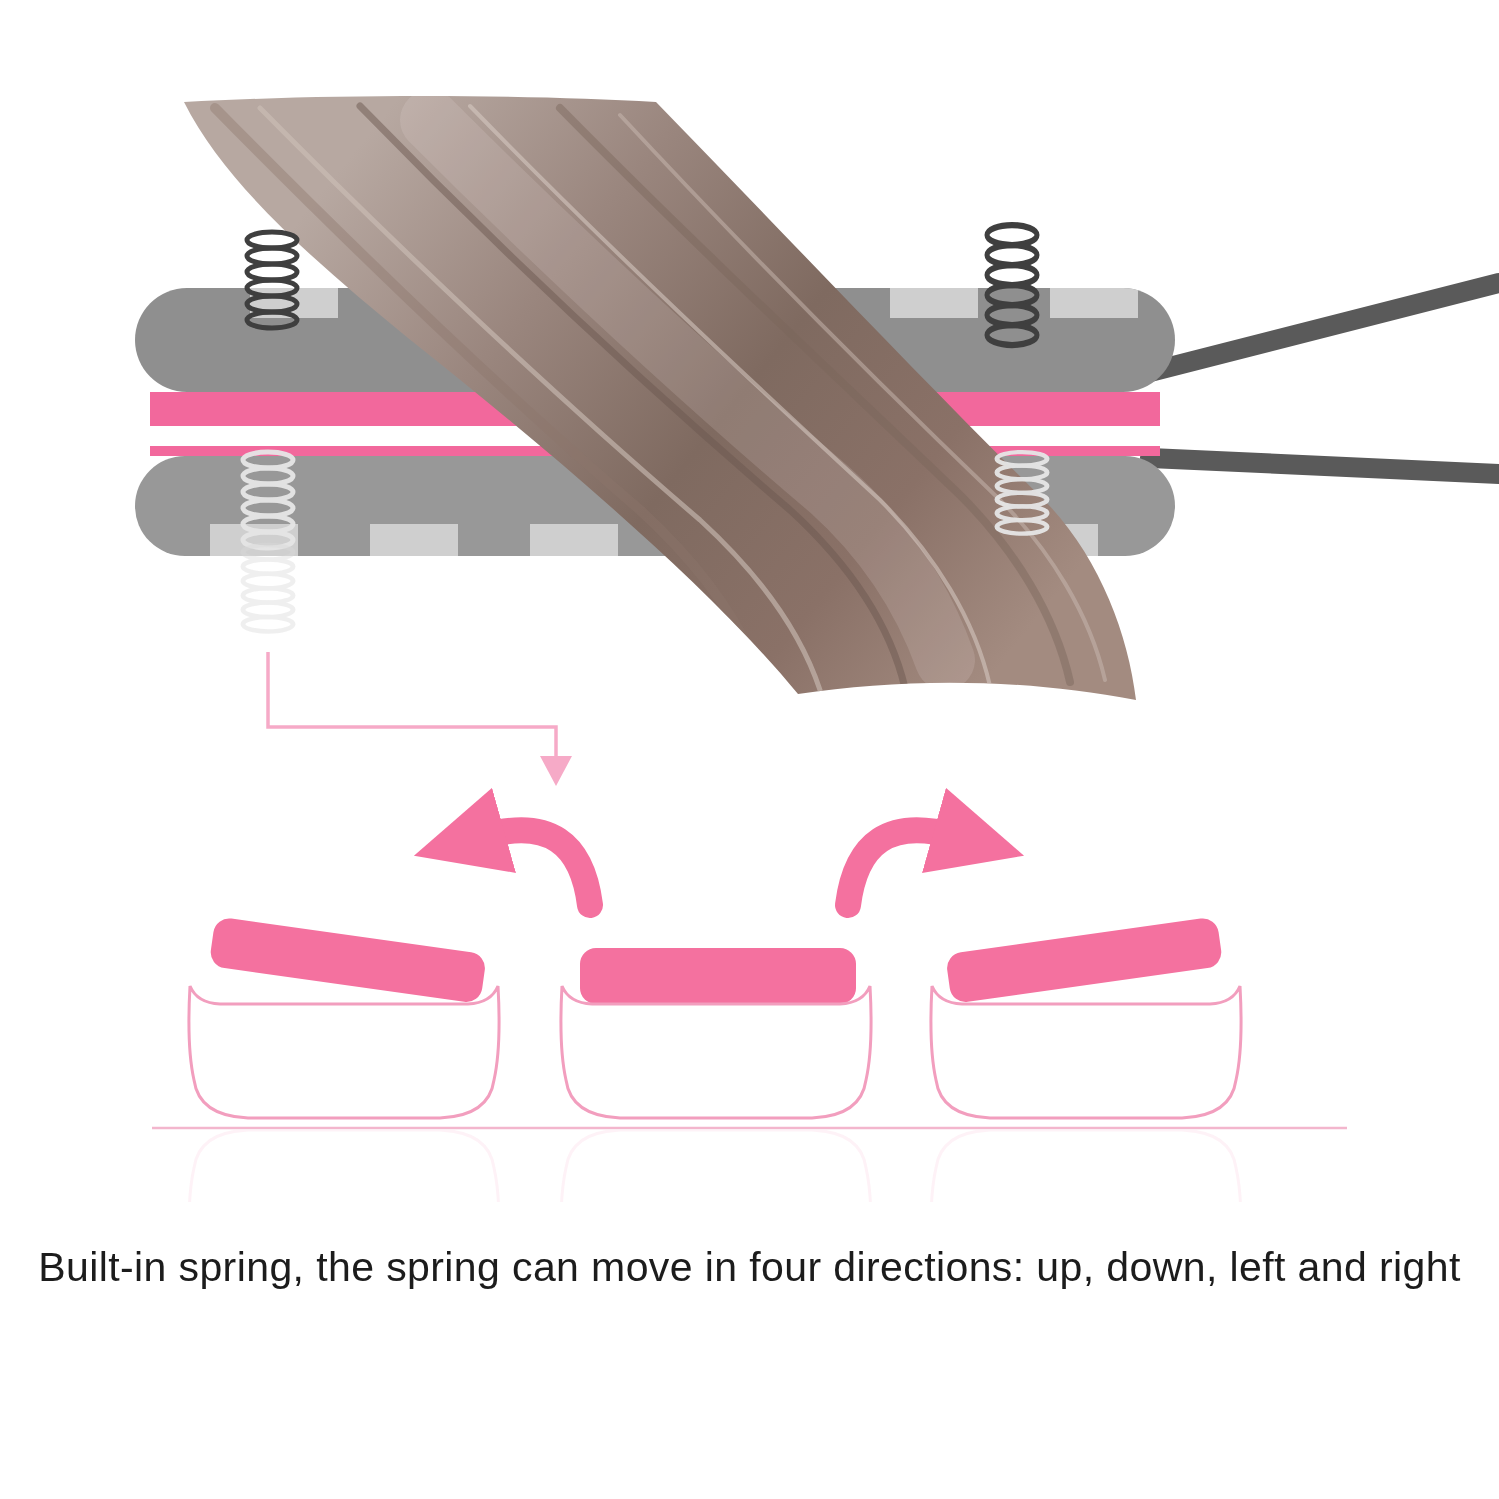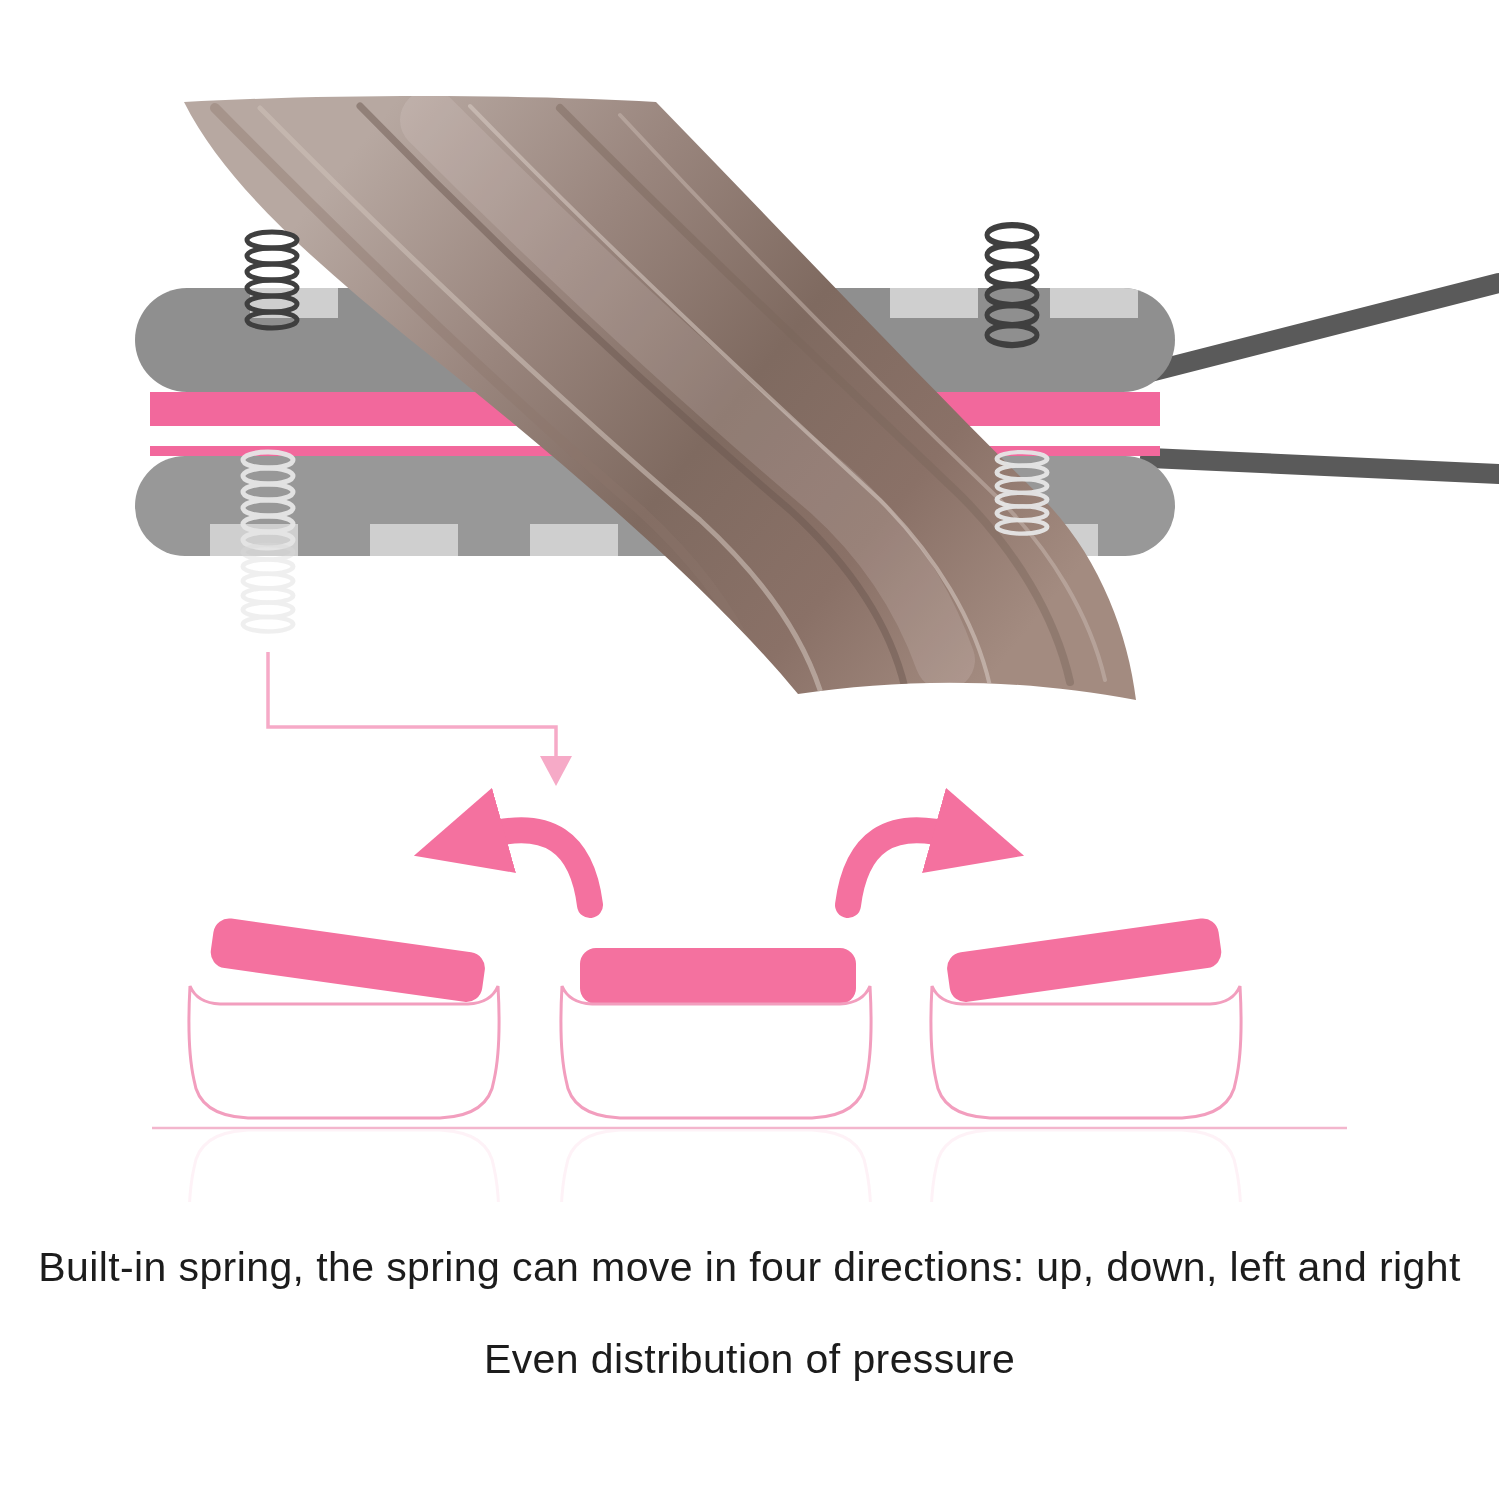--- a/index.html
+++ b/index.html
@@ -134,14 +134,13 @@
       <use href="#basesGrp" transform="translate(0,2248) scale(1,-1)"></use>
     </g>
 
     <path d="M590 905 C582 842 548 818 484 836" fill="none" stroke="#f4719f" stroke-width="26" stroke-linecap="round" marker-end="url(#arrowhead)"></path>
     <path d="M848 905 C856 842 890 818 954 836" fill="none" stroke="#f4719f" stroke-width="26" stroke-linecap="round" marker-end="url(#arrowhead)"></path>
 
     <line x1="152" y1="1128" x2="1347" y2="1128" stroke="#f3b6cd" stroke-width="2.5"></line>
   </svg>
 
   <div class="caption-line" id="caption-1">Built-in spring, the spring can move in four directions: up, down, left and right</div>
-  <div class="caption-line" id="caption-2">Even distribution of pressure</div>
 </div>
 
 </body></html>

